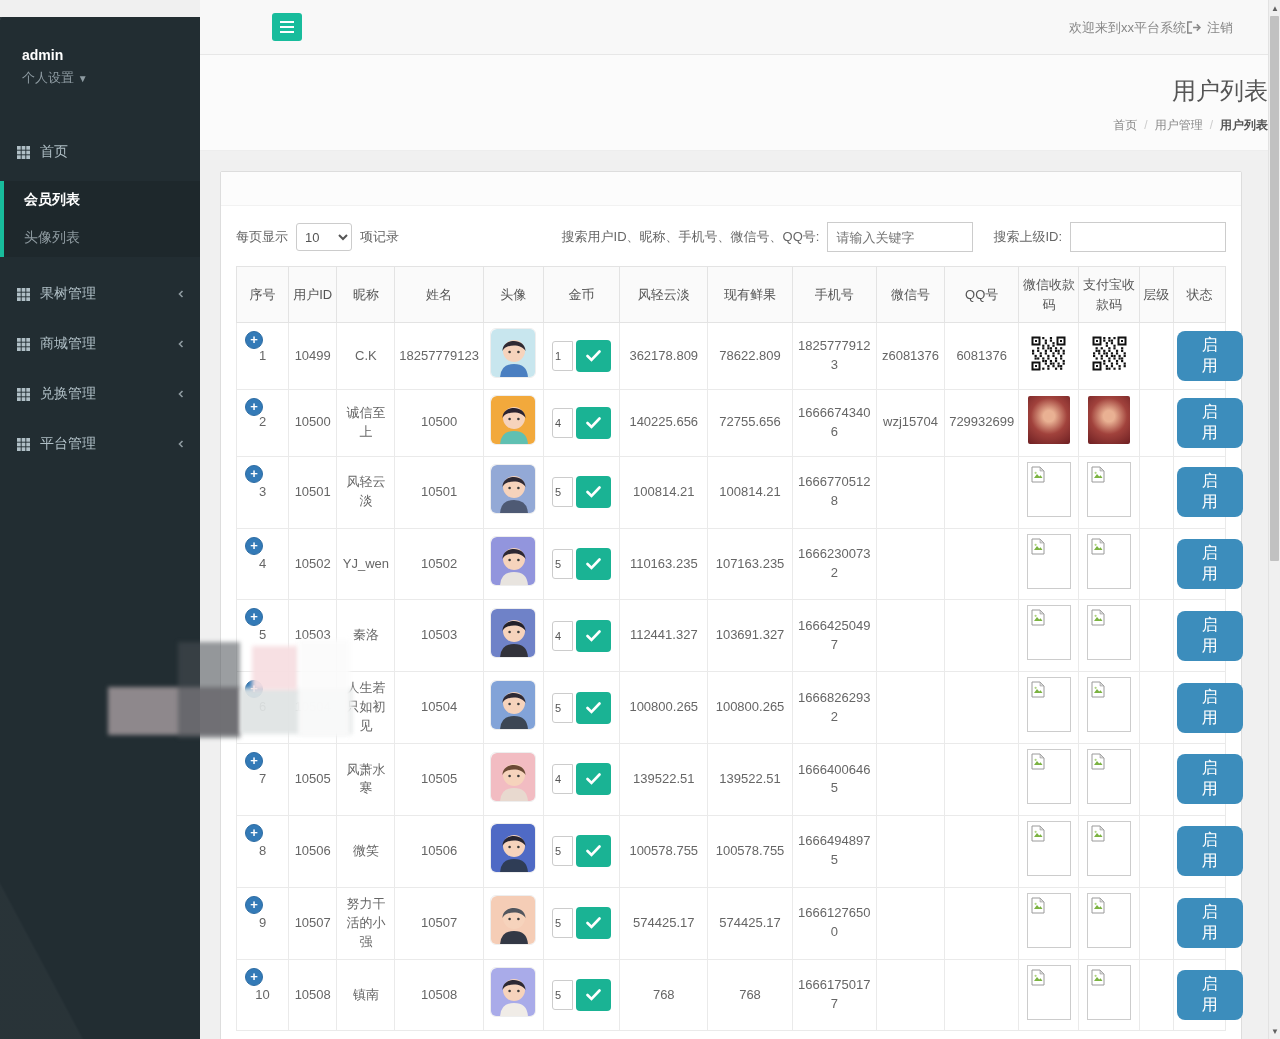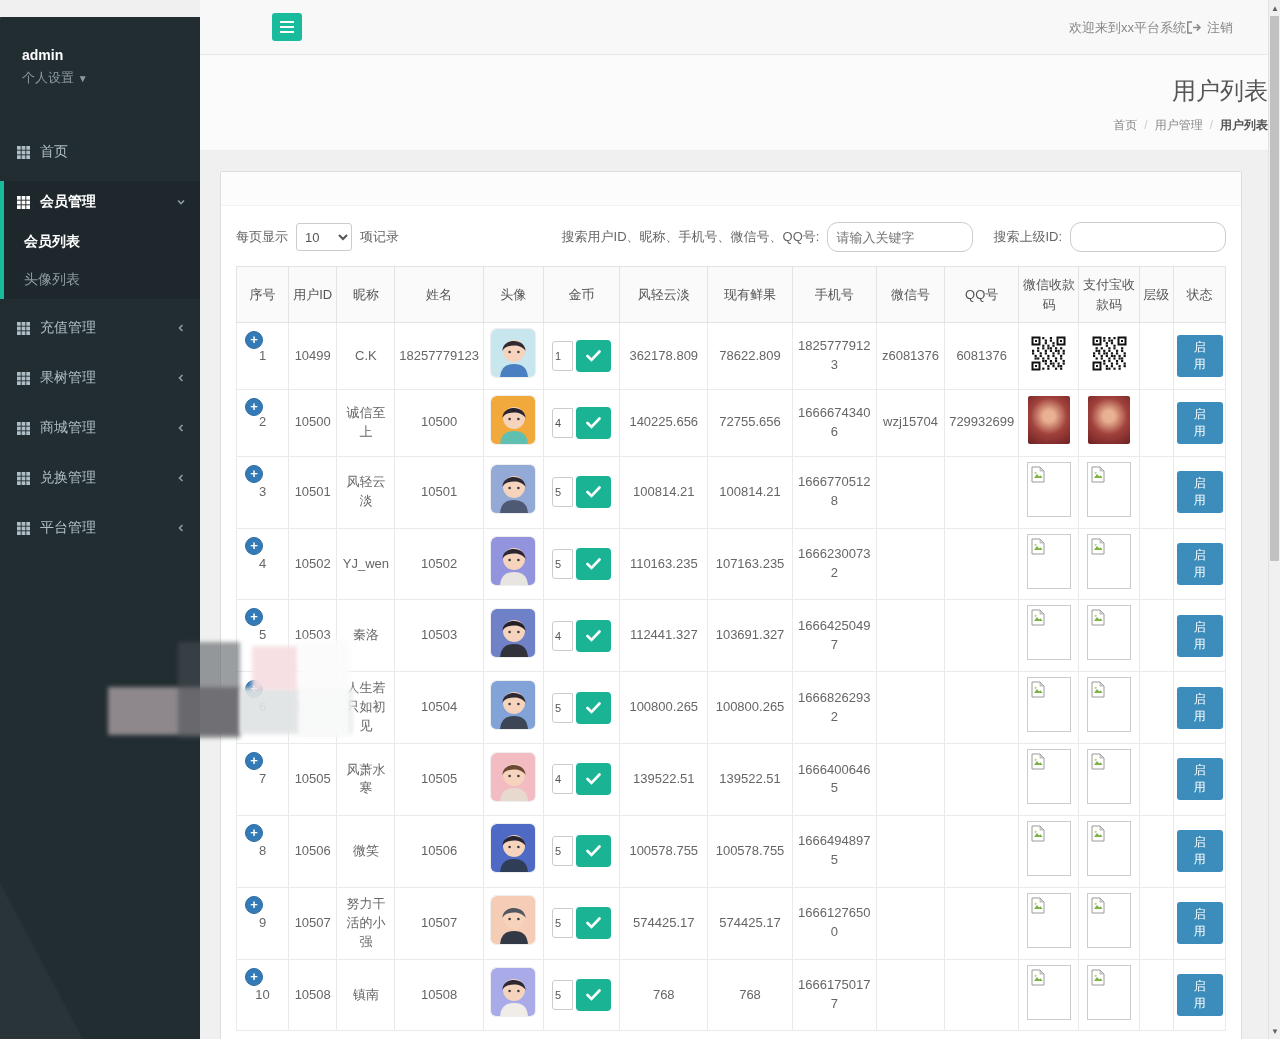--- a/index.html
+++ b/index.html
@@ -52,21 +52,21 @@
 
   .panel { margin:20px 26px 0 20px; background:#fff; border:1px solid #ddd; border-radius:2px; }
   .panel-heading { height:34px; background:#fcfcfc; border-bottom:1px solid #f2f2f2; }
   .panel-body { padding:16px 15px 14px 15px; }
 
   .controls { display:flex; align-items:center; margin-bottom:14px; font-size:13px; color:#666; }
   .per-page { display:flex; align-items:center; gap:8px;justify-content:space-between; }
   .per-page select { width:56px; height:28px; border:1px solid #ccc; border-radius:3px;
     color:#555; font-size:13px; background:#fff; padding:0 4px; }
   .search-group { margin-left:auto; display:flex; align-items:center; gap:8px; }
-  .search-group input { height:30px; border:1px solid #ccc; border-radius:11px;
+  .search-group input { height:30px; border:1px solid #ccc; border-radius:0;
     padding:0 8px; font-size:13px; color:#555; background:#fff; }
   .kw-input { width:146px; }
   .parent-input { width:156px; }
   .parent-label { margin-left:12px; }
 
   
   table { width:100%; border-collapse:collapse; table-layout:fixed; }
   th { border:1px solid #e3e3e3; background:#fafafa; color:#555; font-size:13px;
     font-weight:500; padding:8px 3px; text-align:center; vertical-align:middle; line-height:1.5; }
   td { border:1px solid #eaeaea; color:#666; font-size:13px; padding:5px 3px;
@@ -83,22 +83,22 @@
   .coin-input { width:21px; height:30px; border:1px solid #ccc; border-radius:3px 0 0 3px;
     font-size:11px; color:#555; padding:0 2px; overflow:hidden; }
   .coin-btn { width:35px; height:32px; margin-left:3px; background:#1ab394; border:none;
     border-radius:4px; cursor:pointer; display:inline-flex; align-items:center; justify-content:center; }
   .qr-img { display:inline-block; width:37px; height:37px; }
   .photo-img { display:inline-block; width:42px; height:48px; border-radius:2px;
     background:radial-gradient(circle at 50% 42%, #e9b193 16%, #a1423c 52%, #6d1f22 100%); }
   .broken-box { display:inline-block; width:44px; height:55px; background:#fff;
     border:1px solid #ccc; position:relative; }
   .broken-box svg { position:absolute; left:3px; top:3px; }
-  .status-btn { background:#3c8dbc; color:#fff; border:none; border-radius:3px;
-    font-size:12px; padding:4px 17px; cursor:pointer; }
+  .status-btn { background:#3c8dbc; color:#fff; border:none; border-radius:8px;
+    font-size:16px; padding:4px 25px; cursor:pointer; }
 
   
   .scrollbar { position:absolute; right:0; top:0; width:12px; height:1039px;
     background:#f0f0f0; border-left:1px solid #e2e2e2; z-index:5; }
   .sb-arrow { position:absolute; left:0; width:12px; height:14px; display:flex;
     align-items:center; justify-content:center; font-size:8px; color:#606060; cursor:pointer; }
   .sb-up { top:1px; } .sb-down { bottom:1px; }
   .sb-thumb { position:absolute; left:1px; top:16px; width:9px; height:545px;
     background:#c1c1c1; border-radius:1px; cursor:grab; }
 
@@ -135,68 +135,24 @@
               <rect x="0" y="10" width="4" height="4" fill="currentColor"></rect>
               <rect x="5" y="10" width="4" height="4" fill="currentColor"></rect>
               <rect x="10" y="10" width="4" height="4" fill="currentColor"></rect>
             </svg>
           </span>
           <span>首页</span>
         </div>
       </div>
       <div class="menu-gap"></div>
       <div class="menu-section active">
-        <div class="menu-item">
-      <span class="grid-icon">
-  <svg width="13" height="13" viewBox="0 0 14 14">
-              <rect x="0" y="0" width="4" height="4" fill="currentColor"></rect>
-              <rect x="5" y="0" width="4" height="4" fill="currentColor"></rect>
-              <rect x="10" y="0" width="4" height="4" fill="currentColor"></rect>
-              <rect x="0" y="5" width="4" height="4" fill="currentColor"></rect>
-              <rect x="5" y="5" width="4" height="4" fill="currentColor"></rect>
-              <rect x="10" y="5" width="4" height="4" fill="currentColor"></rect>
-              <rect x="0" y="10" width="4" height="4" fill="currentColor"></rect>
-              <rect x="5" y="10" width="4" height="4" fill="currentColor"></rect>
-              <rect x="10" y="10" width="4" height="4" fill="currentColor"></rect>
-            </svg>
-          </span>
-          <span>会员管理</span>
-          <span class="chev">
-   <svg width="10" height="10" viewBox="0 0 10 10">
-              <polyline points="2,3.5 5,6.5 8,3.5" fill="none" stroke="currentColor" stroke-width="1.6"></polyline>
-            </svg>
-          </span>
-        </div>
         <div class="submenu-item current">会员列表</div>
         <div class="submenu-item">头像列表</div>
       </div>
       <div class="menu-gap"></div>
-      <div class="menu-section">
-        <div class="menu-item">
-      <span class="grid-icon">
-  <svg width="13" height="13" viewBox="0 0 14 14">
-              <rect x="0" y="0" width="4" height="4" fill="currentColor"></rect>
-              <rect x="5" y="0" width="4" height="4" fill="currentColor"></rect>
-              <rect x="10" y="0" width="4" height="4" fill="currentColor"></rect>
-              <rect x="0" y="5" width="4" height="4" fill="currentColor"></rect>
-              <rect x="5" y="5" width="4" height="4" fill="currentColor"></rect>
-              <rect x="10" y="5" width="4" height="4" fill="currentColor"></rect>
-              <rect x="0" y="10" width="4" height="4" fill="currentColor"></rect>
-              <rect x="5" y="10" width="4" height="4" fill="currentColor"></rect>
-              <rect x="10" y="10" width="4" height="4" fill="currentColor"></rect>
-            </svg>
-          </span>
-          <span>充值管理</span>
-          <span class="chev">
-   <svg width="10" height="10" viewBox="0 0 10 10">
-              <polyline points="6.5,2 3.5,5 6.5,8" fill="none" stroke="currentColor" stroke-width="1.6"></polyline>
-            </svg>
-          </span>
-        </div>
-      </div>
       <div class="menu-gap"></div>
       <div class="menu-section">
         <div class="menu-item">
       <span class="grid-icon">
   <svg width="13" height="13" viewBox="0 0 14 14">
               <rect x="0" y="0" width="4" height="4" fill="currentColor"></rect>
               <rect x="5" y="0" width="4" height="4" fill="currentColor"></rect>
               <rect x="10" y="0" width="4" height="4" fill="currentColor"></rect>
               <rect x="0" y="5" width="4" height="4" fill="currentColor"></rect>
               <rect x="5" y="5" width="4" height="4" fill="currentColor"></rect>

